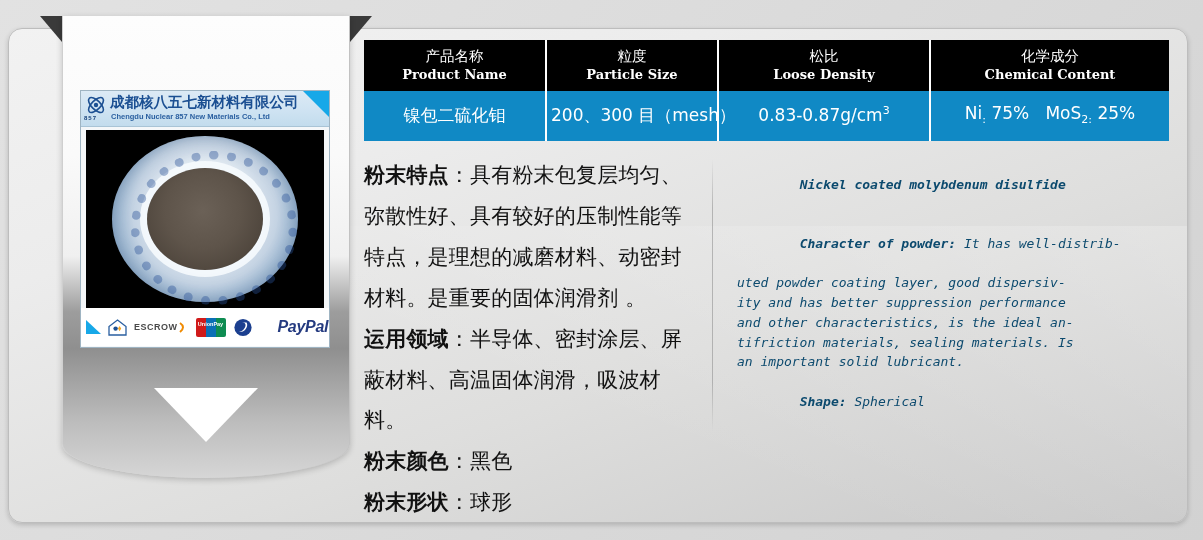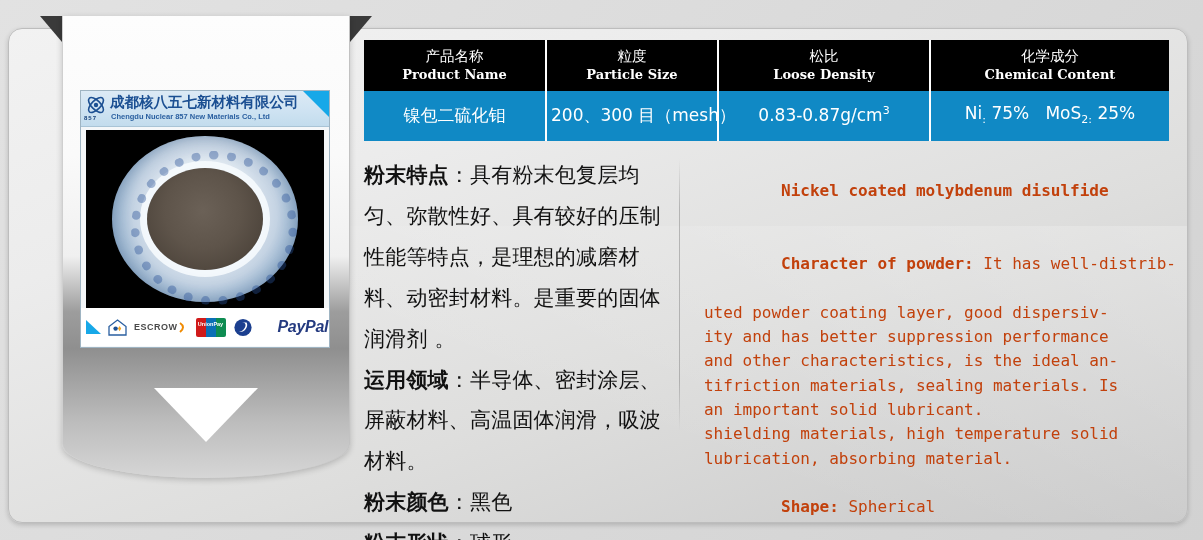--- a/index.html
+++ b/index.html
@@ -315,25 +315,26 @@
 
   .cn-para {
     font-size: 21px;
     line-height: 1.95;
     color: #111111;
     letter-spacing: 0.2px;
   }
   .cn-para b { font-weight: bold; }
 
   .en-line {
-    font-size: 16px;
+    font-size: 13px;
     line-height: 1.52;
-    color: #c2410c;
+    color: #0c4a6e;
     white-space: pre;
     letter-spacing: 0px;
+    font-style: italic;
   }
   .en-line b { font-weight: bold; }
 </style>
 </head>
 <body>
 
 <div id="main-panel"></div>
 
 <div id="left-ribbon">
   <div class="ribbon-fold left"></div>
@@ -472,22 +473,20 @@
         <b>Nickel coated molybdenum disulfide</b>
       </div>
       <div class="en-line">
         <b>Character of powder:</b><span> It has well-distrib-</span>
       </div>
       <div class="en-line">uted powder coating layer, good dispersiv-
 ity and has better suppression performance
 and other characteristics, is the ideal an-
 tifriction materials, sealing materials. Is
 an important solid lubricant.</div>
-      <div class="en-line">shielding materials, high temperature solid
-lubrication, absorbing material.</div>
       <div class="en-line">
         <b>Shape:</b><span> Spherical</span>
       </div>
 
     </div>
 
   </div>
 </div>
 
 </body></html>

